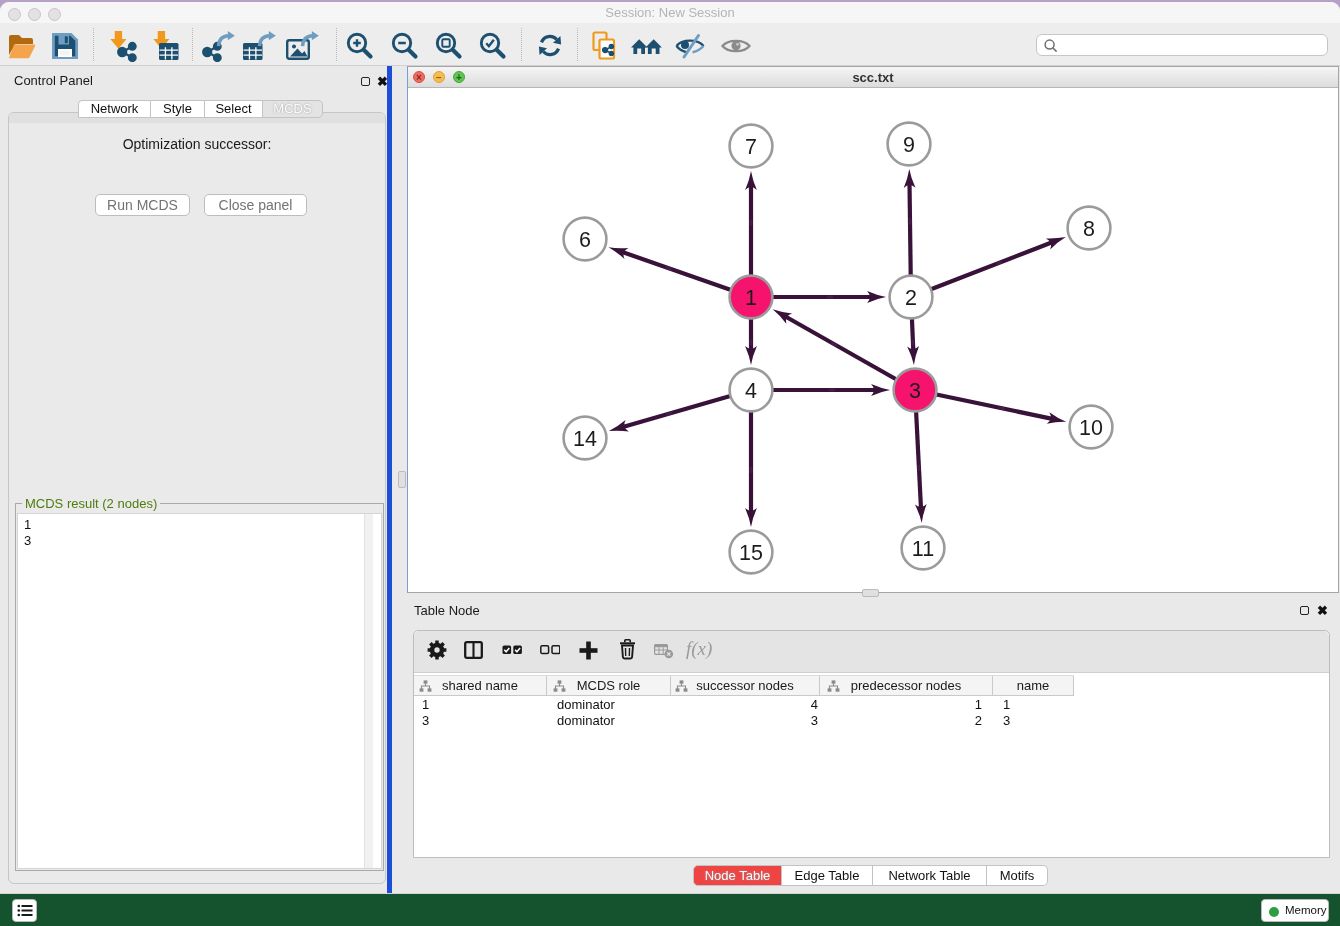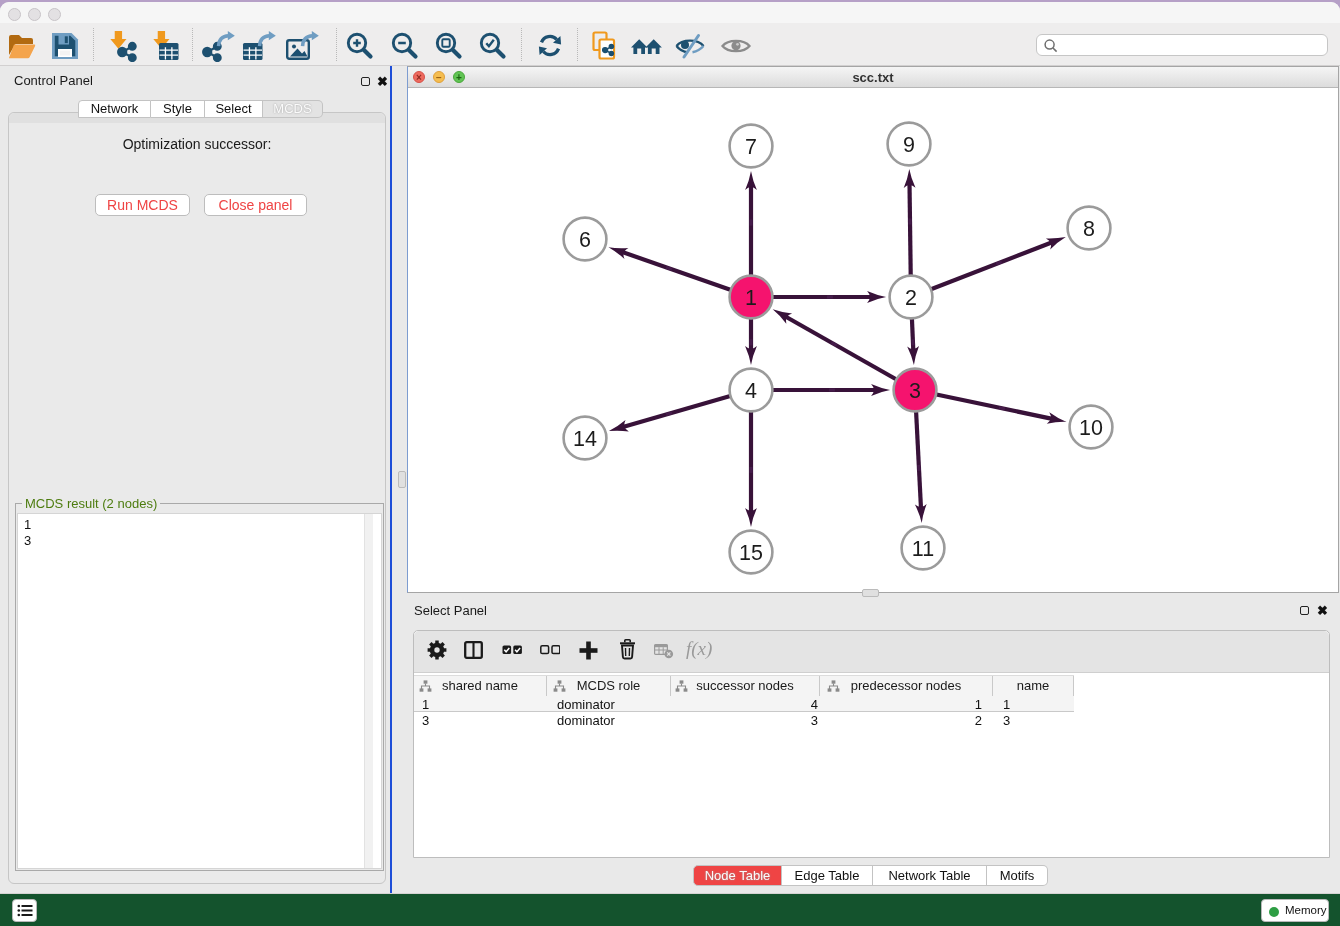--- a/index.html
+++ b/index.html
@@ -8,51 +8,51 @@
 
 #titlebar{position:absolute;left:0;top:0;width:100%;height:21px;background:#f6f6f6}
 .tl{position:absolute;top:6px;width:13px;height:13px;border-radius:50%;background:#e3e1e3;border:1px solid #c8c4c8}
 #title{position:absolute;top:3px;width:100%;text-align:center;font-size:13px;color:#b4b4b4}
 
 #toolbar{position:absolute;left:0;top:21px;width:100%;height:43px;background:#eeeded;border-bottom:1px solid #d2d0d0}
 .sep{position:absolute;top:5px;height:33px;width:0;border-left:1px dotted #b9b9b9}
 .ticon{position:absolute;top:5px}
 #search{position:absolute;left:1036px;top:11px;width:292px;height:22px;background:#fff;border:1px solid #c6c6c6;border-radius:6px}
 
-#cpanel{position:absolute;left:0;top:64px;width:392px;bottom:33px;background:#e9e9e9;border-right:2px solid #1d4ed8}
+#cpanel{position:absolute;left:0;top:64px;width:392px;bottom:33px;background:#e9e9e9;border-right:5px solid #1d4ed8}
 #cp-head{position:absolute;left:14px;top:7px;font-size:13px;color:#1a1a1a}
 .winbtn-sq{position:absolute;width:9px;height:9px;border:1.6px solid #222;border-radius:2px}
 .winbtn-x{position:absolute;font-size:13px;font-weight:bold;color:#111;line-height:10px}
 #cp-tabs{position:absolute;left:78px;top:34px;height:18px;z-index:3}
 .tab{float:left;height:18px;border:1px solid #c3c3c3;border-left:none;background:#fff;font-size:13px;color:#111;text-align:center;line-height:14px;padding-top:1px}
 .tab.first{border-left:1px solid #c3c3c3;border-top-left-radius:4px}
 .tab.dis{background:#e3e3e3;color:#fbfbfb;text-shadow:0 0 2px #9a9a9a;border-radius:0 5px 5px 0}
 #cp-body{position:absolute;left:8px;top:46px;width:378px;bottom:9px;border:1px solid #c6c6c6;border-radius:6px;background:#eaeaea}
 #cp-body:before{content:"";position:absolute;left:0;top:0;right:0;height:10px;background:#e0e0e0;border-radius:6px 6px 0 0}
 #opt-label{position:absolute;left:0;top:23px;width:100%;text-align:center;font-size:14px;color:#1a1a1a}
 #combo{position:absolute;left:36px;top:50px;width:310px;height:19px;background:#fff;border:1px solid #bdbdbd;border-radius:4px;font-size:14px;color:#1a1a1a;line-height:17px;padding-left:13px}
 #combo svg{position:absolute;right:8px;top:2px}
-.btn{position:absolute;height:22px;background:#fff;border:1px solid #bdbdbd;border-radius:5px;font-size:14px;color:#ef4444;text-align:center;line-height:20px}
+.btn{position:absolute;height:22px;background:#fff;border:1px solid #bdbdbd;border-radius:5px;font-size:14px;color:#737373;text-align:center;line-height:20px}
 
 #fieldset{position:absolute;left:6px;top:390px;width:369px;height:368px;border:1px solid #a9a9a9}
 #fs-legend{position:absolute;left:6px;top:-7px;background:#eaeaea;padding:0 3px;font-size:13px;line-height:14px;color:#4d7c0f;z-index:2}
 #fs-white{position:absolute;left:1px;top:9px;right:1px;bottom:1px;background:#fff;border:1px solid #d5d5d5}
 #fs-scroll{position:absolute;right:8px;top:0;width:9px;bottom:0;background:#f1f1f1;border-left:1px solid #e2e2e2}
 #fs-text{position:absolute;left:6px;top:3px;font-size:13px;color:#111;line-height:16px}
 
 #netwin{position:absolute;left:407px;top:64px;width:932px;height:527px;background:#fff;border:1px solid #a5a5a5;border-left:1px solid #7d9cd0}
 #net-title{position:absolute;left:0;top:0;width:100%;height:21px;background:linear-gradient(#f5f5f5,#dcdcdc);border-bottom:1px solid #b7b7b7}
 #net-title .name{position:absolute;width:100%;text-align:center;top:3px;font-size:13px;font-weight:bold;color:#333}
 .mtl{position:absolute;top:4px;width:12px;height:12px;border-radius:50%;font-size:10px;font-weight:bold;text-align:center;line-height:11px}
 
 #tpanel{position:absolute;left:400px;top:596px;right:0;bottom:33px;background:#e9e9e9}
 #tp-head{position:absolute;left:14px;top:5px;font-size:13px;color:#1a1a1a}
 #tp-box{position:absolute;left:13px;top:32px;width:917px;height:228px;background:#fff;border:1px solid #bdbdbd;border-radius:5px 5px 0 0}
 #tp-toolbar{position:absolute;left:0;top:0;width:100%;height:42px;background:#e4e4e4;border-bottom:1px solid #cfcfcf;border-radius:5px 5px 0 0}
-#thead{position:absolute;left:0;top:44px;width:660px;height:37px;background:#f4f4f4;border-top:1px solid #dcdcdc;border-bottom:1px solid #c9c9c9}
+#thead{position:absolute;left:0;top:44px;width:660px;height:21px;background:#f4f4f4;border-top:1px solid #dcdcdc;border-bottom:1px solid #c9c9c9}
 .hcell{position:absolute;top:0;height:20px;border-right:1px solid #c9c9c9;font-size:13px;color:#1a1a1a;text-align:center;line-height:20px}
 .trow{position:absolute;font-size:13px;color:#111;height:16px;line-height:16px}
 
 #btabs{position:absolute;left:293px;top:267px;height:21px}
 .btab{float:left;height:21px;border:1px solid #c3c3c3;border-left:none;background:#fff;font-size:13px;color:#111;text-align:center;line-height:20px}
 .btab.first{border-left:1px solid #c3c3c3;border-radius:5px 0 0 5px}
 .btab.last{border-radius:0 5px 5px 0}
 .btab.dis{background:#ef4444;color:#fbfbfb;text-shadow:0 0 2px #9a9a9a}
 
 #statusbar{position:absolute;left:0;bottom:0;width:100%;height:33px;background:#14532d;border-top:1px solid #d5d3d3}
@@ -60,20 +60,21 @@
 #sb-mem{position:absolute;right:11px;top:5px;width:68px;height:23px;background:#fff;border:1px solid #b9b9b9;border-radius:4px;font-size:11.5px;color:#111;line-height:21px;padding-left:23px}
 #sb-mem i{position:absolute;left:7px;top:6.5px;width:10px;height:10px;border-radius:50%;background:#2e9e44;font-style:normal}
 .grip{position:absolute;width:8px;height:17px;background:#e0e0e0;border:1px solid #bbb;border-radius:2px}
 </style></head>
 <body>
 <div id="win">
   <div id="titlebar">
     <div class="tl" style="left:8px"></div>
     <div class="tl" style="left:28px"></div>
     <div class="tl" style="left:48px"></div>
+    <div id="title">Session: New Session</div>
   </div>
   <div id="toolbar">
     <svg class="ticon" style="left:6px;top:7px" width="32" height="32" viewBox="0 0 32 32">
         <path d="M3 25 V7 a2 2 0 0 1 2 -2 h8 l3 3 h9 a2 2 0 0 1 2 2 v4 H9.5 Z" fill="#b26a11"></path>
         <path d="M8 14.5 h20.2 a1 1 0 0 1 .9 1.4 L23.7 27 a2 2 0 0 1 -1.8 1.2 H2.9 Z" fill="#f4a44c"></path>
       </svg>
     <svg class="ticon" style="left:49px;top:7px" width="32" height="32" viewBox="0 0 32 32">
         <path d="M3 3 h19.5 l6.5 6.5 V29 H3 Z" fill="#6f9dc2"></path>
         <path d="M5.8 5.8 h15.5 l5 5 V26.2 H5.8 Z" fill="#1d5070"></path>
         <rect x="9.5" y="5" width="10.5" height="9.5" fill="#6f9dc2"></rect>
@@ -322,21 +323,21 @@
 <circle cx="342" cy="463" r="21.4" fill="#ffffff" stroke="#9b9b9b" stroke-width="2.6"></circle>
 <text x="342" y="470.6">15</text>
 </g>
 </svg>
   </div>
 
   <div class="grip" style="left:398px;top:469px"></div>
   <div class="grip" style="left:862px;top:587px;width:17px;height:8px"></div>
 
   <div id="tpanel">
-    <div id="tp-head">Select Panel</div>
+    <div id="tp-head">Table Node</div>
     <div class="winbtn-sq" style="left:900px;top:8px"></div>
     <div class="winbtn-x" style="left:917px;top:8px">✖</div>
     <div id="tp-box">
       <div id="tp-toolbar">
           <svg style="position:absolute;left:13px;top:9px" width="20" height="20" viewBox="0 0 20 20">
             <path d="M17.0 8.2 L19.4 8.3 L19.4 11.7 L17.0 11.8 L16.5 13.1 L16.2 13.7 L17.9 15.5 L15.5 17.9 L13.7 16.2 L12.4 16.8 L11.8 17.0 L11.7 19.4 L8.3 19.4 L8.2 17.0 L6.9 16.5 L6.3 16.2 L4.5 17.9 L2.1 15.5 L3.8 13.7 L3.2 12.4 L3.0 11.8 L0.6 11.7 L0.6 8.3 L3.0 8.2 L3.5 6.9 L3.8 6.3 L2.1 4.5 L4.5 2.1 L6.3 3.8 L7.6 3.2 L8.2 3.0 L8.3 0.6 L11.7 0.6 L11.8 3.0 L13.1 3.5 L13.7 3.8 L15.5 2.1 L17.9 4.5 L16.2 6.3 L16.8 7.6 Z" fill="#1a1a1a" fill-rule="evenodd"></path>
             <circle cx="10" cy="10" r="2.7" fill="#e4e4e4"></circle>
           </svg>
           <svg style="position:absolute;left:50px;top:10px" width="19" height="18" viewBox="0 0 19 18">
             <rect x="1.2" y="1.2" width="16.6" height="15.6" rx="1.5" fill="none" stroke="#1a1a1a" stroke-width="2.3"></rect>

